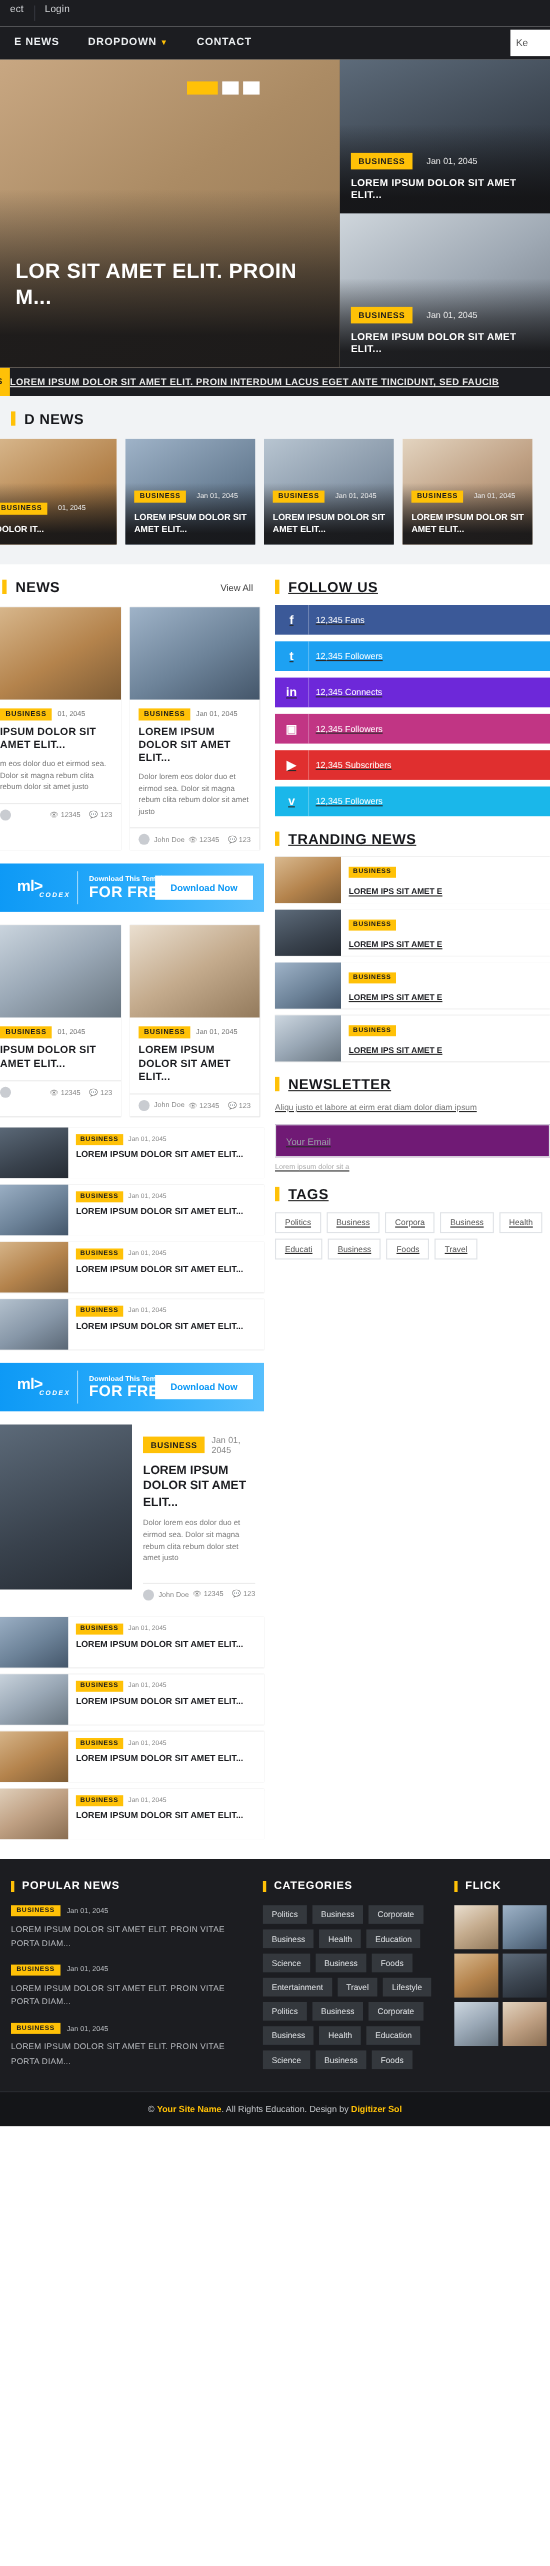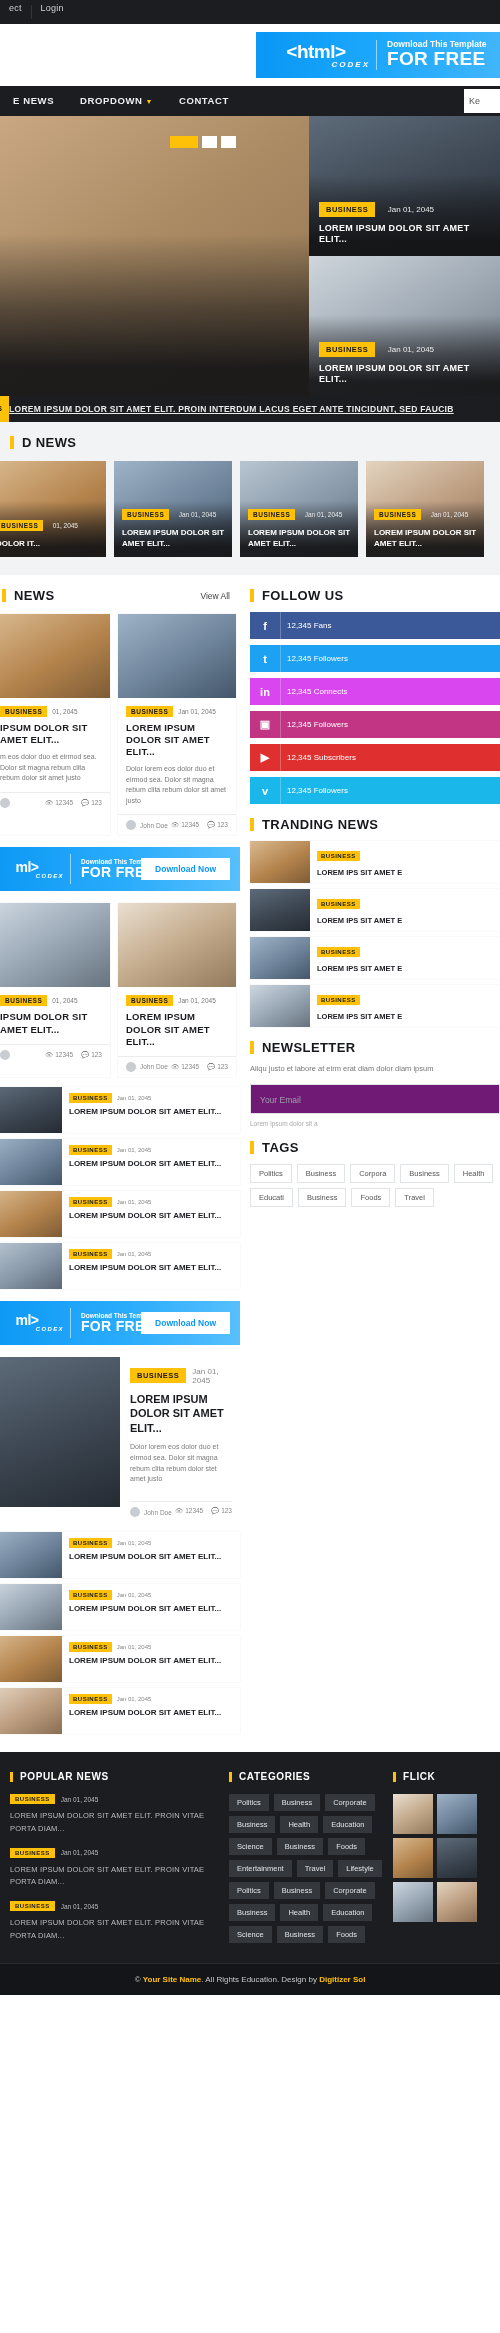--- a/index.html
+++ b/index.html
@@ -73,21 +73,21 @@
   .fcard { width:118px; flex:0 0 118px; background:#fff; position:relative; }
   .fcard .thumb { height:96px; }
   .fcard .fc-cap { position:absolute; left:8px; right:6px; bottom:8px; z-index:3;}
   .fcard .fc-title { color:#fff; font-size:8px; font-weight:bold; line-height:1.3; margin-top:5px;}
   .fcard .badge { font-size:6.5px; padding:2px 5px;}
   .fcard .date { font-size:6.5px; margin-left:5px;}
 
   
   .main { display:flex; gap:10px; padding:14px 0 0 0; align-items:flex-start;}
   .col-left { width:248px; margin-left:-8px; flex:0 0 248px;}
-  .col-right { width:250px; flex:0 0 250px;}
+  .col-right { width:250px; flex:0 0 250px;text-decoration:underline;}
 
   .lnews-grid { display:flex; gap:8px; margin-top:12px;}
   .lcard { width:118px; flex:0 0 118px; background:#fff; box-shadow:0 0 1px rgba(0,0,0,.18); }
   .lcard .thumb { height:84px;}
   .lcard .body { padding:8px;}
   .lcard .meta { display:flex; align-items:center; gap:5px; margin-bottom:5px;}
   .lcard .badge { font-size:6.5px; padding:2px 5px;}
   .lcard .date { color:#777; font-size:6.5px; margin-left:0;}
   .lcard h3 { font-size:9.5px; font-weight:bold; line-height:1.28; color:#1b1c20; letter-spacing:.2px;}
   .lcard p { font-size:7px; color:#777; line-height:1.5; margin-top:6px;}
@@ -141,21 +141,21 @@
 
   .news-letter p { font-size:7.5px; color:#777; line-height:1.6; margin-top:9px;}
   .nl-input { margin-top:9px; height:30px; border:1px solid #dfe2e6; background:#701a75; font-size:8.5px; color:#9aa0a6; line-height:30px; padding-left:9px;}
   .nl-note { font-size:6.5px; color:#aaa; margin-top:6px; }
 
   .tags { margin-top:10px; display:flex; flex-wrap:wrap; gap:5px; }
   .tag { border:1px solid #e0e3e7; background:#fff; font-size:7.5px; color:#555; padding:4px 8px;}
 
   
   .footer { background:#1c1d21; padding:20px 0 0 0; margin-top:18px;}
-  .fcols { display:flex; gap:4px; padding:0 0 0 10px;}
+  .fcols { display:flex; gap:14px; padding:0 0 0 10px;}
   .fc { }
   .fc1 { width:215px; flex:0 0 215px;}
   .fc2 { width:160px; flex:0 0 160px;}
   .fc3 { flex:1;}
   .f-title { color:#fff; font-size:10px; font-weight:bold; letter-spacing:.6px; border-left:3px solid #ffc107; padding-left:7px; line-height:1;}
   .f-item { margin-top:12px;}
   .f-item .meta { display:flex; align-items:center; gap:6px;}
   .f-item .badge { font-size:6px; padding:2px 5px;}
   .f-item .date { color:#b9bcc0; font-size:6.5px; margin-left:0;}
   .f-item p { color:#b9bcc0; font-size:7.5px; line-height:1.7; margin-top:6px; letter-spacing:.2px;}
@@ -181,49 +181,39 @@
 <body>
 
 <div class="page">
 
   <div class="topbar">
     <div class="tb-item">ect</div>
     <div class="tb-sep"></div>
     <div class="tb-item">Login</div>
   </div>
 
-  <div class="logostrip">
-    <div class="adbanner">
-      <div class="adb-left">
-        <div class="adb-html">&lt;html&gt;</div>
-        <div class="adb-codex">CODEX</div>
-      </div>
-      <div class="adb-div"></div>
-      <div class="adb-right">
-        <div class="adb-sm">Download This Template</div>
-        <div class="adb-lg">FOR FREE</div>
-      </div>
-    </div>
-  </div>
 
   <div class="nav">
     <div class="nav-item"><span>E NEWS</span></div>
     <div class="nav-item"><span>DROPDOWN</span><span class="caret">▼</span></div>
     <div class="nav-item"><span>CONTACT</span></div>
     <div class="nav-search">Ke</div>
   </div>
 
   <div class="hero">
     <div class="hero-main img im1">
       <div class="dots">
         <div class="dot active"></div>
         <div class="dot"></div>
         <div class="dot"></div>
       </div>
       <div class="overlay-grad"></div>
+      <div class="hero-main-cap">
+        <div class="hero-title">LOR SIT AMET ELIT. PROIN M...</div>
+      </div>
     </div>
     <div class="hero-right">
       <div class="hr-item img im2">
         <div class="overlay-grad"></div>
         <div class="hr-cap">
           <span class="badge">BUSINESS</span>
           <span class="date">Jan 01, 2045</span>
           <div class="hero-title">LOREM IPSUM DOLOR SIT AMET ELIT...</div>
         </div>
       </div>
@@ -531,21 +521,21 @@
           <div class="soc" style="background:#3b5998">
               <div class="ic">f</div>
               <div class="soc-div"></div>
               <div class="tx">12,345 Fans</div>
             </div>
           <div class="soc" style="background:#1da1f2">
               <div class="ic">t</div>
               <div class="soc-div"></div>
               <div class="tx">12,345 Followers</div>
             </div>
-          <div class="soc" style="background:#d946ef">
+          <div class="soc" style="background:#6d28d9">
               <div class="ic">in</div>
               <div class="soc-div"></div>
               <div class="tx">12,345 Connects</div>
             </div>
           <div class="soc" style="background:#c13584">
               <div class="ic">▣</div>
               <div class="soc-div"></div>
               <div class="tx">12,345 Followers</div>
             </div>
           <div class="soc" style="background:#e02f2f">

